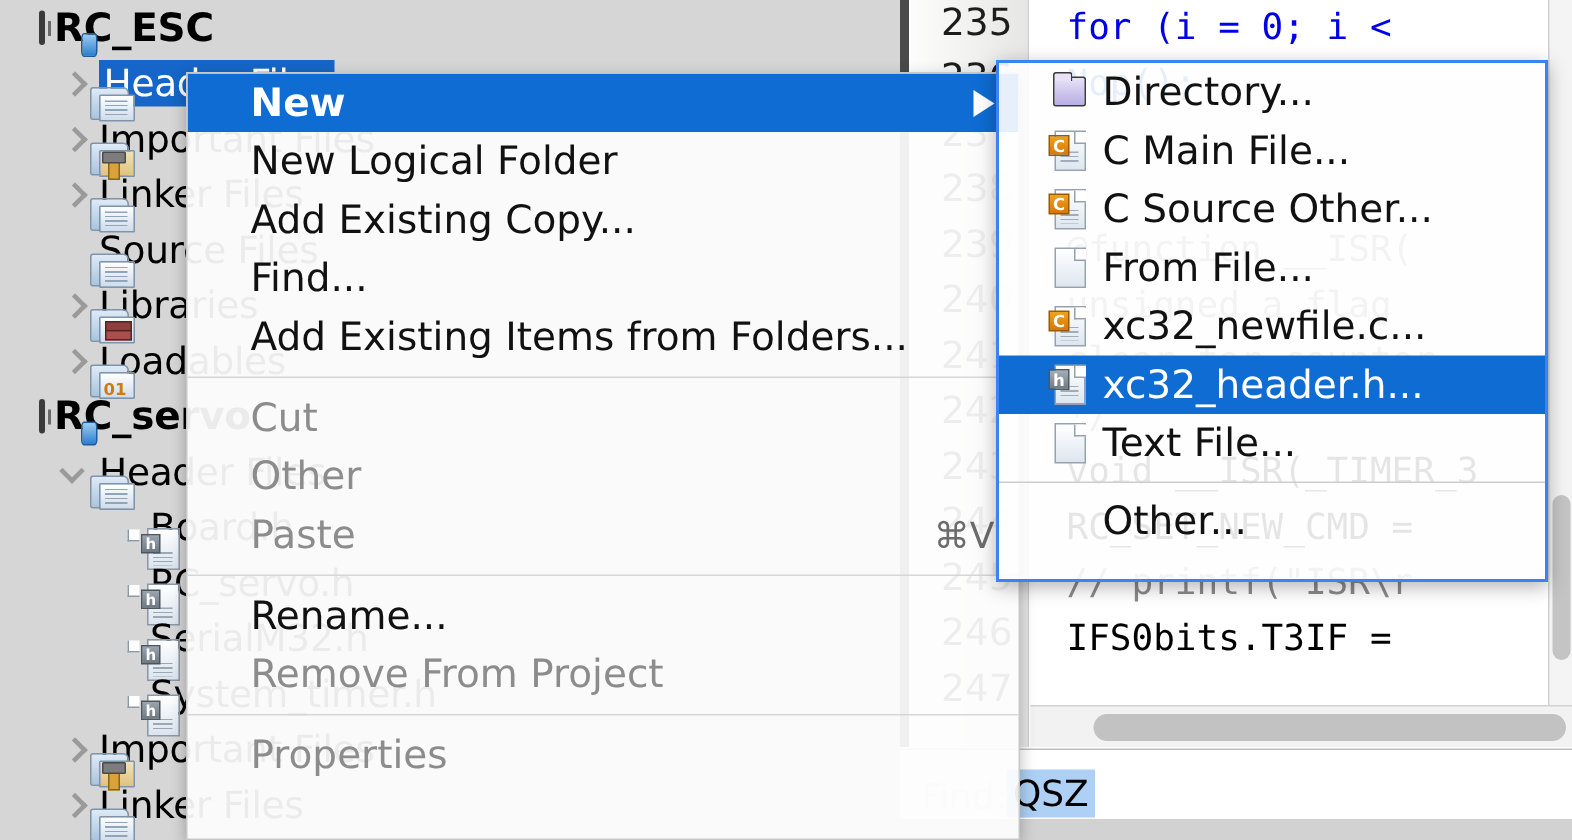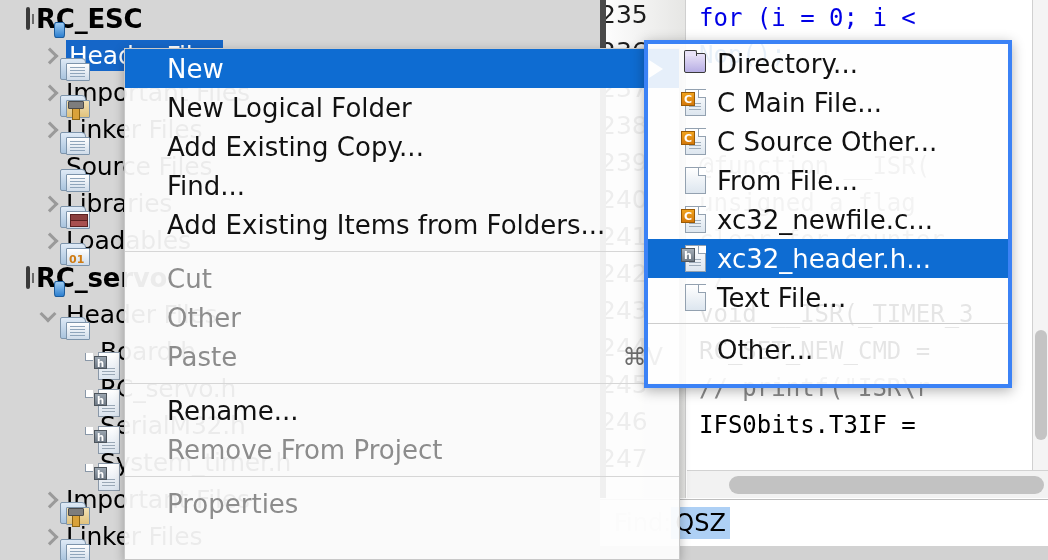--- a/index.html
+++ b/index.html
@@ -165,50 +165,51 @@
     position:absolute; left:600px; top:0; width:448px; height:560px;
     background:#ffffff; overflow:hidden;
   }
   #gutter {
     position:absolute; left:0; top:0; width:86px; height:498px;
     background: linear-gradient(to right,#ffffff 0,#f0f0ef 60%,#e6e6e4 100%);
     border-right:1px solid #cfcfcf;
   }
   #gutter .ln {
     height:37px; line-height:37px;
-    padding-right:10px;
+    text-align:right; padding-right:10px;
     font: 25px "DejaVu Sans", sans-serif;
     color:#1c1c1c;
+    padding-left:18px;
   }
   #gutter .mark {
     position:absolute; left:0; top:0; width:6px; height:498px;
     background:#4a4a4a;
   }
   #code {
     position:absolute; left:87px; top:0; right:0; height:498px;
     overflow:hidden;
     font: 24px "DejaVu Sans Mono", monospace;
     white-space:pre;
   }
-  #code .cl { height:37px; line-height:37px; padding-left:12px; color:#000; }
+  #code .cl { height:37px; line-height:37px; padding-left:24px; color:#000; }
   .kw { color:#0000e6; }
   .fn { color:#1168c4; }
   .cm { color:#8a8a8a; }
   #hscroll {
     position:absolute; left:87px; top:470px; right:0; height:28px;
     background:#f2f2f2; border-top:1px solid #d2d2d2;
   }
   #hscroll .thumb {
     position:absolute; left:42px; top:5px; right:4px; height:18px;
     background:#c2c2c2; border-radius:9px;
   }
   #findbar {
     position:absolute; left:0; top:499px; width:448px; height:46px;
     background:#ffffff; border-top:1px solid #bdbdbd;
-    display:flex; align-items:center;
+    display:flex; align-items:flex-end;
   }
   #findbar .flabel {
     font:24px "DejaVu Sans", sans-serif; color:#d8d8d8; padding-left:14px;
   }
   #findbar .fsel {
     background:#aed0f5; padding:2px 4px;
     font:24px "DejaVu Sans", sans-serif; color:#000;
   }
   #botstrip {
     position:absolute; left:0; top:546px; width:448px; height:14px;
@@ -233,41 +234,41 @@
     overflow:hidden;
   }
   .mitem {
     height:39px; display:flex; align-items:center;
     padding-left:42px; padding-right:16px;
     font:26px "DejaVu Sans", sans-serif;
     color:#111;
     white-space:nowrap;
   }
   .mitem.disabled { color:#8c8c8c; }
-  .mitem.hl { background:#0e6cd2; color:#fff; }
+  .mitem.hl { background:#0e6cd2; color:#fff;font-weight:bold; }
   .mitem .accel {
     margin-left:auto;
     font:24px "DejaVu Sans", sans-serif;
     color:#6c6c6c;
   }
   .marrow {
     margin-left:auto;
     width:0;height:0;
     border-left:14px solid #fff;
     border-top:9px solid transparent;
     border-bottom:9px solid transparent;
   }
   .msep { height:1px; background:#d6d6d6; margin:7px 0; }
 
   
   #submenu {
-    position:absolute; left:644px; top:40px;
+    position:absolute; left:664px; top:40px;
     width:368px; height:348px;
     background: rgba(254,254,254,0.90);
-    border:4px solid #3b82f6;
+    border:2px solid #3b82f6;
     box-shadow: 0 3px 12px rgba(0,0,0,0.30);
     overflow:hidden;
   }
   .sitem {
     height:39px; display:flex; align-items:center;
     padding-left:34px;
     font:26px "DejaVu Sans", sans-serif;
     color:#111; white-space:nowrap;
   }
   .sitem.hl { background:#0e6cd2; color:#fff; }

